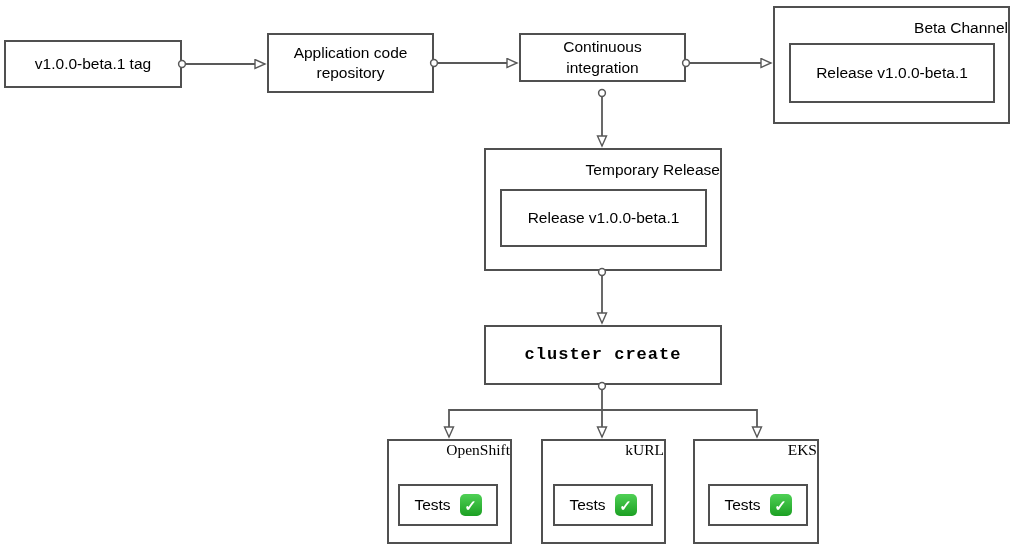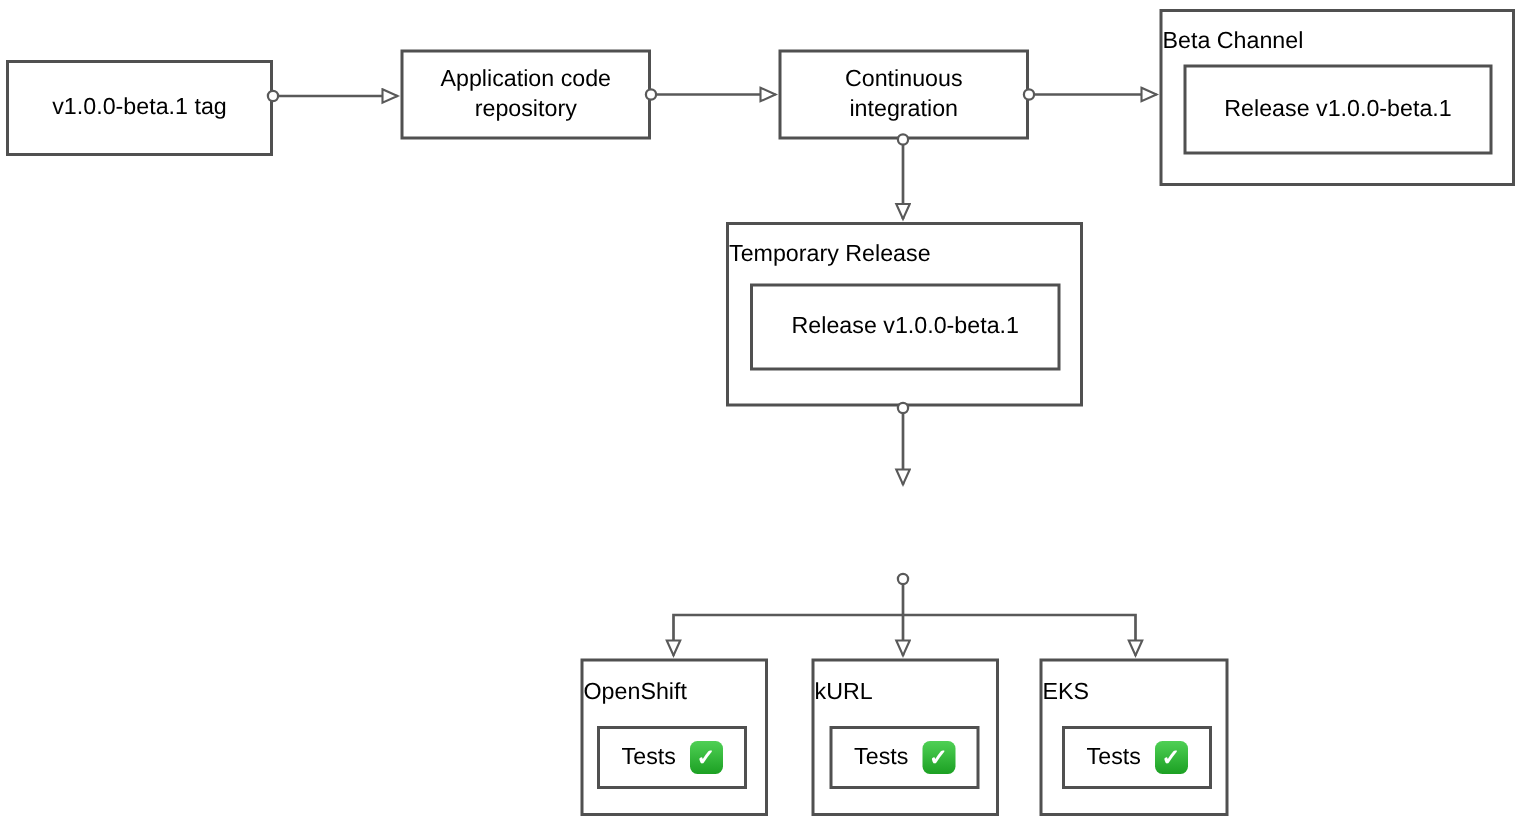--- a/index.html
+++ b/index.html
@@ -36,28 +36,28 @@
     position: absolute;
     box-sizing: border-box;
     background: #ffffff;
     border: 2px solid #505050;
     z-index: 1;
   }
   .group-title {
     position: absolute;
     left: 0; right: 0;
     top: 11px;
-    text-align: left;
+    text-align: right;
     font-size: 15.5px;
   }
-  .small-title { top: 12px; }
+  .small-title { top: 0; font-family: Liberation Serif, serif; }
 
-  #node-tag          { left: 4px;   top: 40px;  width: 178px; height: 64px; }
+  #node-tag          { left: 4px;   top: 40px;  width: 178px; height: 48px; }
   #node-repo         { left: 267px; top: 33px;  width: 167px; height: 60px; padding: 0 18px; justify-content: center; }
-  #node-ci           { left: 519px; top: 33px;  width: 167px; height: 60px; padding: 0 30px; }
+  #node-ci           { left: 519px; top: 33px;  width: 167px; height: 49px; padding: 0 30px; }
   #group-beta        { left: 773px; top: 6px;   width: 237px; height: 118px; }
   #node-beta-release { left: 789px; top: 43px;  width: 206px; height: 60px; }
   #group-temp        { left: 484px; top: 148px; width: 238px; height: 123px; }
   #node-temp-release { left: 500px; top: 189px; width: 207px; height: 58px; }
   #node-cluster      {
     left: 484px; top: 325px; width: 238px; height: 60px;
     font-family: "Liberation Mono", monospace;
     font-weight: bold;
     font-size: 17px;
     letter-spacing: 1px;
@@ -129,20 +129,23 @@
     <span>Release v1.0.0-beta.1</span>
   </div>
 
   <div class="group" id="group-temp">
     <div class="group-title">Temporary Release</div>
   </div>
   <div class="node" id="node-temp-release">
     <span>Release v1.0.0-beta.1</span>
   </div>
 
+  <div class="node" id="node-cluster">
+    <span>cluster create</span>
+  </div>
 
   <div class="group" id="group-openshift">
     <div class="group-title small-title">OpenShift</div>
   </div>
   <div class="node" id="node-openshift-tests">
     <span>Tests</span>
     <span class="check">✓</span>
   </div>
 
   <div class="group" id="group-kurl">

